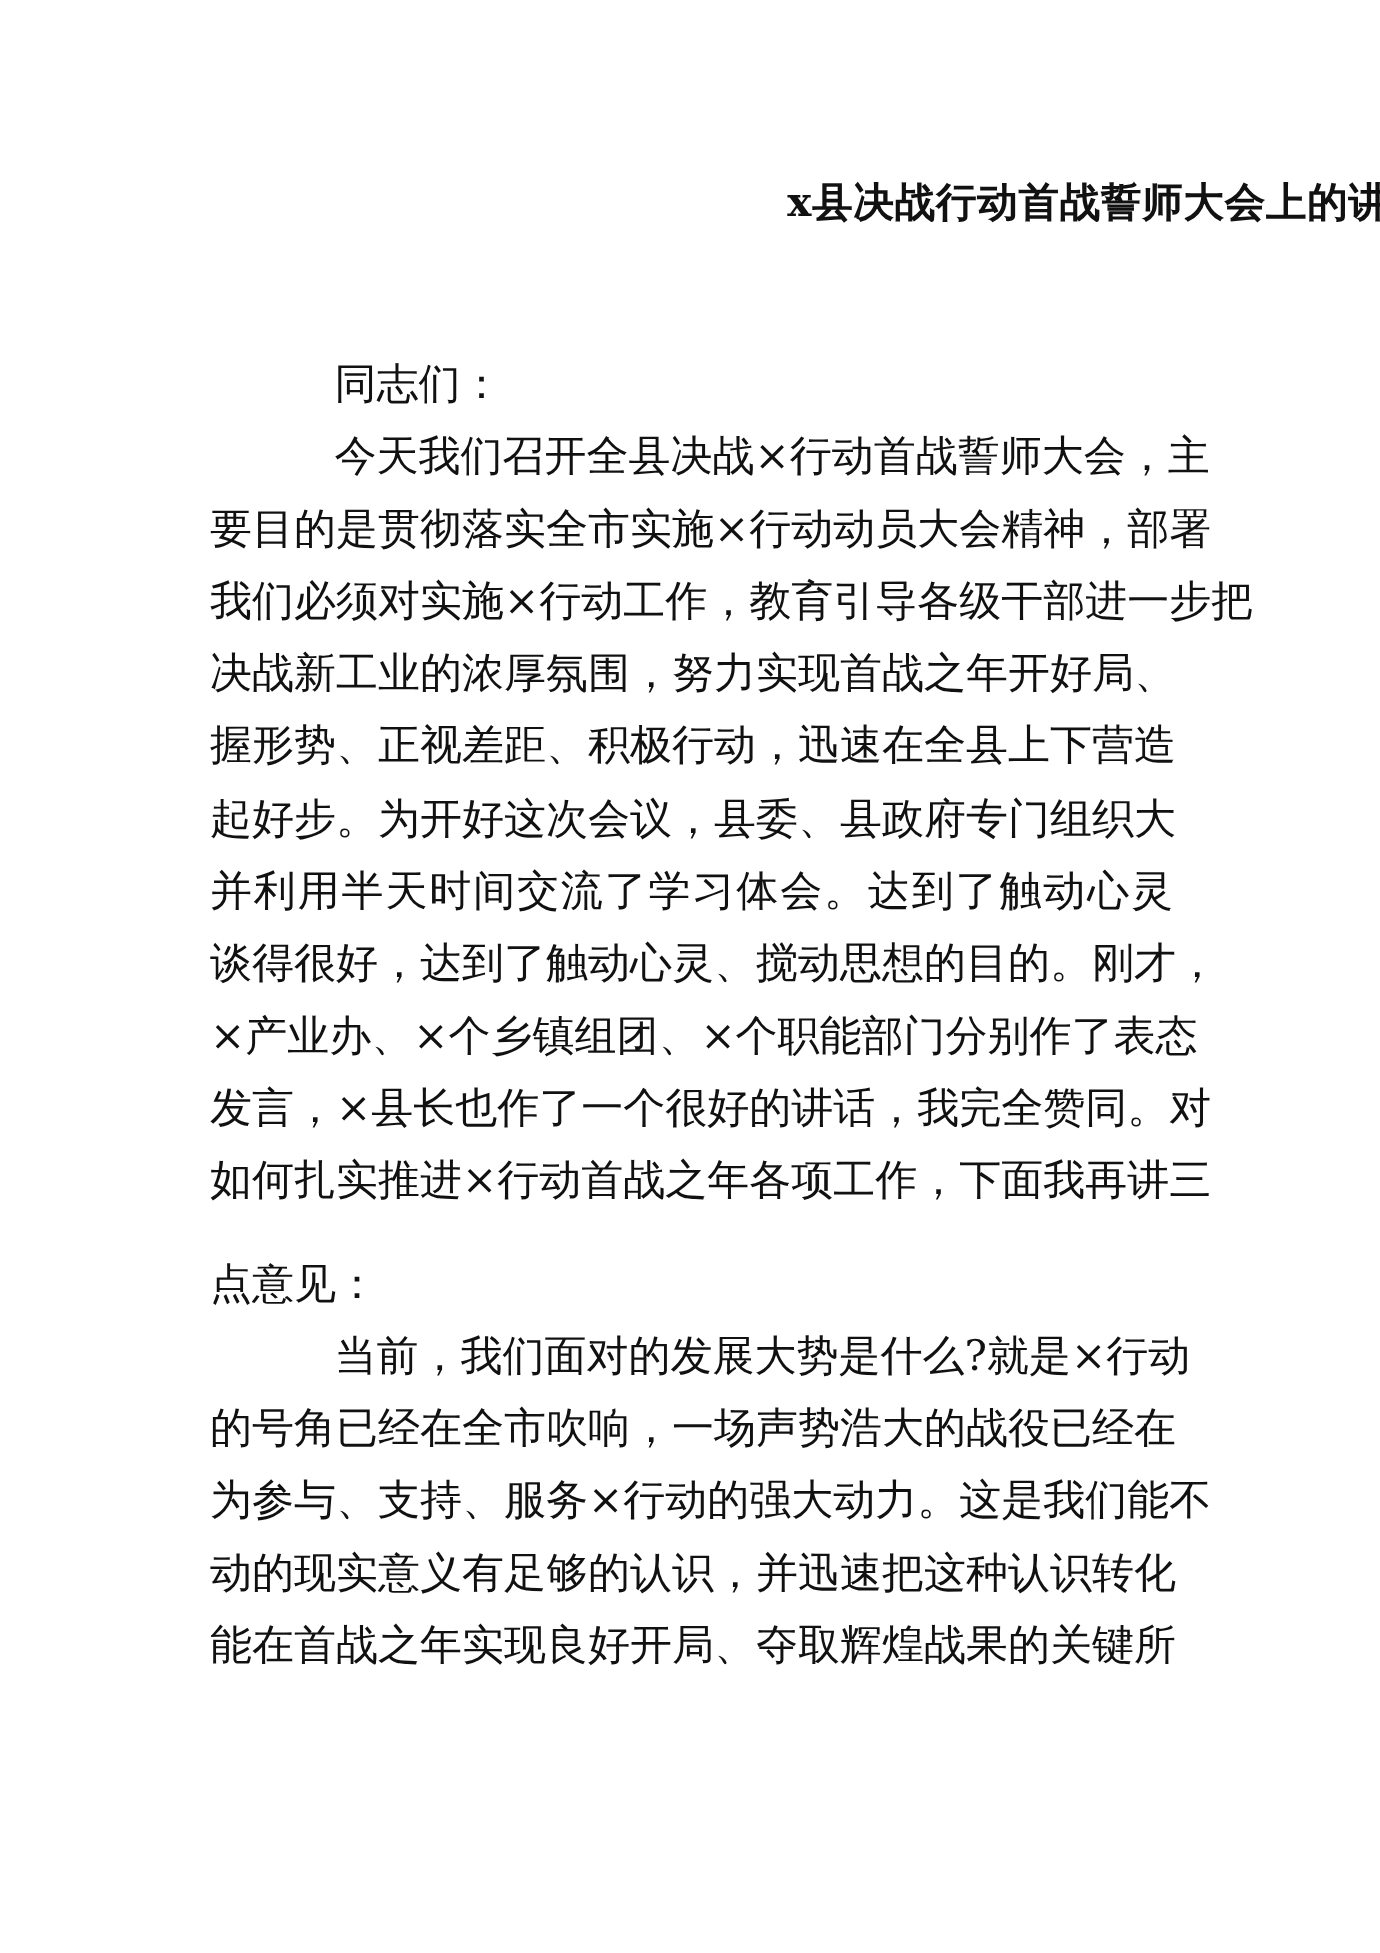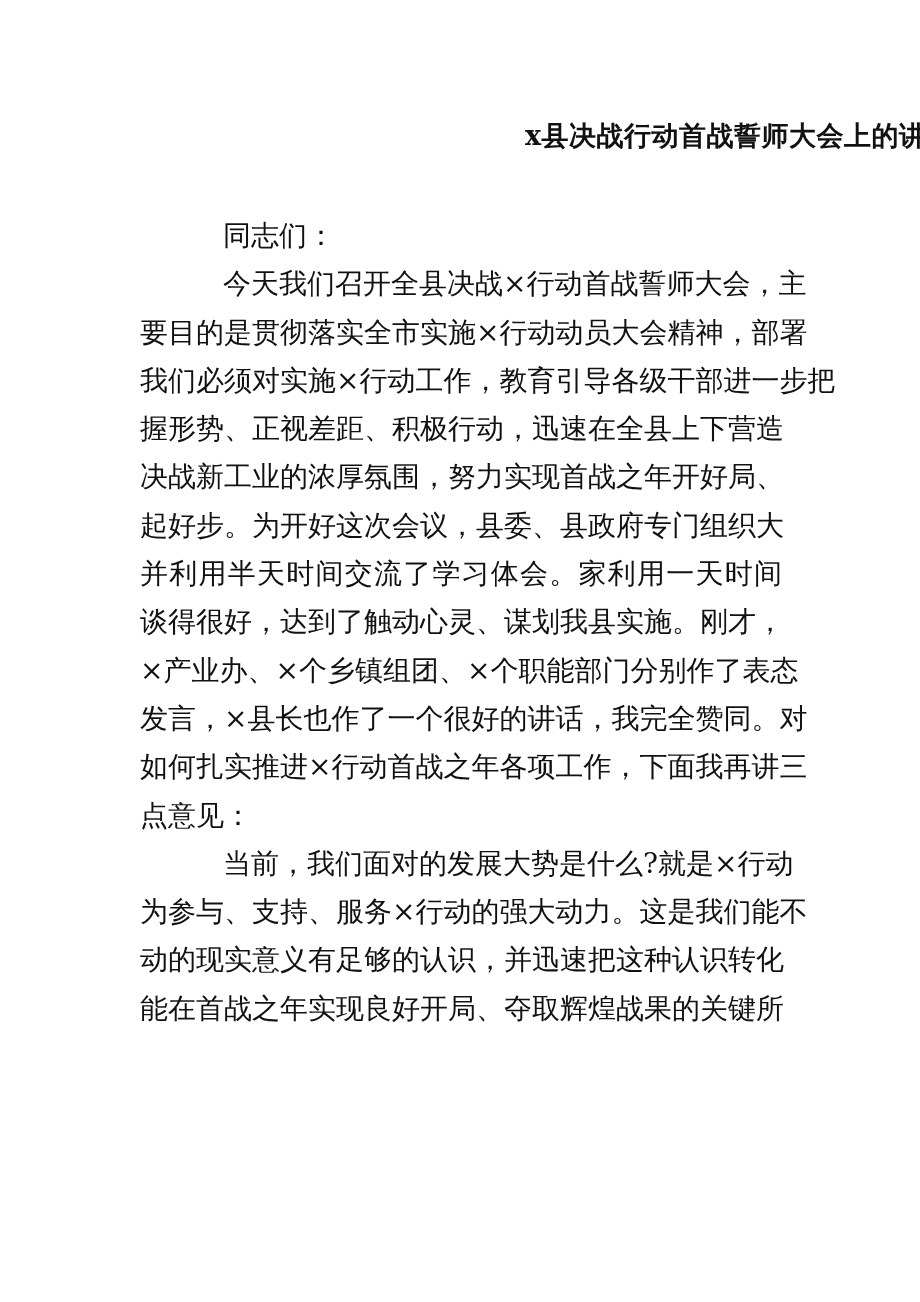--- a/index.html
+++ b/index.html
@@ -48,40 +48,42 @@
       white-space: nowrap;
       text-align: justify;
       text-align-last: justify;
       letter-spacing: 0;
     }
     .line.indent {
       padding-left: 83px;
     }
     .line.last {
       text-align-last: left;
+      margin-top: 20px;
     }
   </style>
 </head>
 <body>
 
 <div class="page">
   <div class="title">x县决战行动首战誓师大会上的讲话</div>
 
   <div class="body-text">
     <div class="line indent last">同志们：</div>
     <div class="line indent">今天我们召开全县决战×行动首战誓师大会，主</div>
     <div class="line">要目的是贯彻落实全市实施×行动动员大会精神，部署</div>
     <div class="line">我们必须对实施×行动工作，教育引导各级干部进一步把</div>
+    <div class="line">决战新工业的浓厚氛围，努力实现首战之年开好局、</div>
     <div class="line">握形势、正视差距、积极行动，迅速在全县上下营造</div>
-    <div class="line">决战新工业的浓厚氛围，努力实现首战之年开好局、</div>
     <div class="line">起好步。为开好这次会议，县委、县政府专门组织大</div>
-    <div class="line">并利用半天时间交流了学习体会。家利用一天时间</div>
-    <div class="line">谈得很好，达到了触动心灵、谋划我县实施。刚才，</div>
+    <div class="line">并利用半天时间交流了学习体会。达到了触动心灵</div>
+    <div class="line">谈得很好，达到了触动心灵、搅动思想的目的。刚才，</div>
     <div class="line">×产业办、×个乡镇组团、×个职能部门分别作了表态</div>
     <div class="line">发言，×县长也作了一个很好的讲话，我完全赞同。对</div>
     <div class="line">如何扎实推进×行动首战之年各项工作，下面我再讲三</div>
     <div class="line last">点意见：</div>
     <div class="line indent">当前，我们面对的发展大势是什么?就是×行动</div>
+    <div class="line">的号角已经在全市吹响，一场声势浩大的战役已经在</div>
     <div class="line">为参与、支持、服务×行动的强大动力。这是我们能不</div>
     <div class="line">动的现实意义有足够的认识，并迅速把这种认识转化</div>
     <div class="line">能在首战之年实现良好开局、夺取辉煌战果的关键所</div>
   </div>
 </div>
 
 </body></html>

